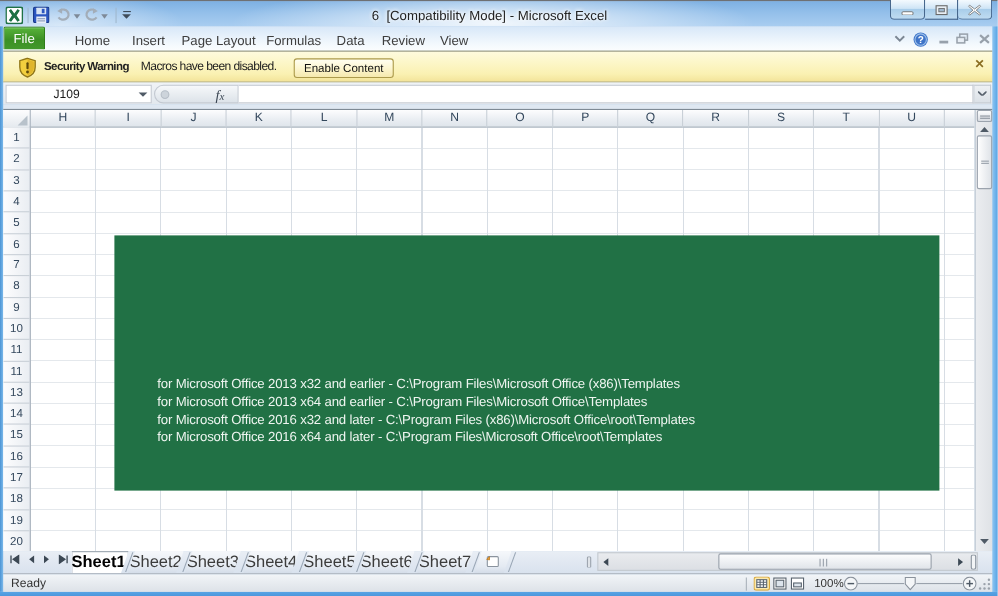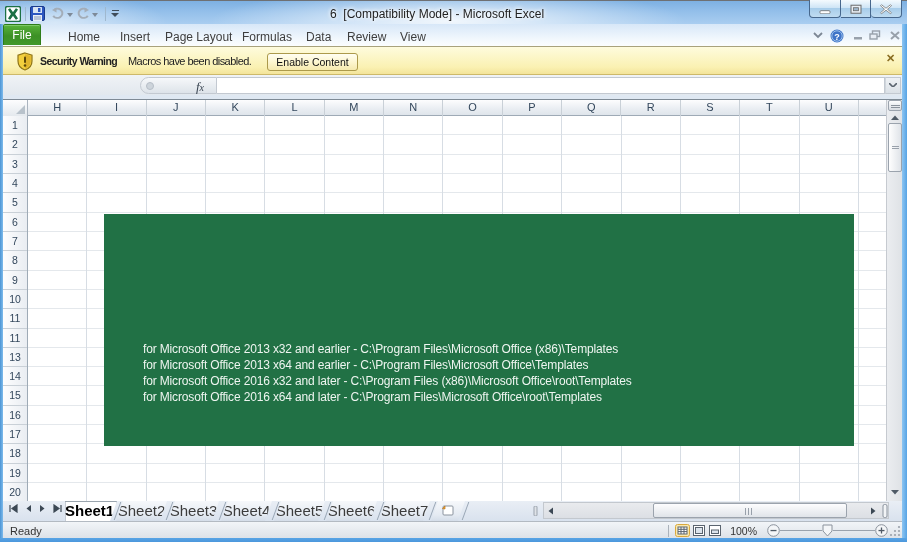--- a/index.html
+++ b/index.html
@@ -4,21 +4,21 @@
 html,body{width:907px;height:542px;overflow:hidden}
 body{position:relative;font-family:"Liberation Sans",sans-serif;background:#bcd4ec}
 .abs{position:absolute}
 
 #frame-top{left:0;top:0;width:907px;height:1px;background:#6e7073}
 #titlebar{left:0;top:1px;width:907px;height:23px;background:radial-gradient(ellipse 330px 46px at 448px 20px,rgba(255,255,255,0.85),rgba(255,255,255,0) 72%),radial-gradient(ellipse 150px 40px at 55px 22px,rgba(255,255,255,0.55),rgba(255,255,255,0) 75%),linear-gradient(#7db0e2,#93bfea 45%,#a9cdf0)}
 #tabrow{left:3px;top:24px;width:899px;height:22px;background:linear-gradient(#d7e7f8,#f2f8fd 70%,#fbfdfe)}
 #brd-l{left:0;top:24px;width:3px;height:514px;background:linear-gradient(to right,#4c94d4,#7ebbec)}
 #brd-r{left:902px;top:24px;width:5px;height:514px;background:linear-gradient(to right,#8ec6f2,#57a3e4)}
 #brd-b{left:0;top:538px;width:907px;height:4px;background:linear-gradient(#58a4e5,#4c97dc)}
-.title-text{left:330px;top:7px;width:230px;font-size:12px;color:#222;white-space:nowrap;text-shadow:0 0 4px #fff,0 0 4px #fff}
+.title-text{left:330px;top:7px;width:230px;text-align:center;font-size:12px;color:#222;white-space:nowrap;text-shadow:0 0 4px #fff,0 0 4px #fff}
 
 #winbtns{left:809px;top:0;width:93px;height:18px;display:flex}
 .wbtn{flex:1;border:1px solid #47678c;border-top:none;background:linear-gradient(#f4fafe,#cfe5f6 45%,#a8cdea 50%,#c0dcf1);position:relative}
 .wbtn+.wbtn{border-left:none}
 .wbtn:first-child{border-radius:0 0 4px 4px}
 .wbtn:last-child{border-radius:0 0 4px 4px}
 .wbtn svg{position:absolute;left:50%;top:50%;transform:translate(-50%,-48%)}
 
 #qat{left:5px;top:5px;height:17px;display:flex;align-items:center}
 .qsep{width:1px;height:14px;background:#9fb8ce;margin:0 4px}
@@ -181,20 +181,24 @@
       <path d="M9 2.2 L14.8 4.1 V9 C14.8 12.9 12 15.6 9 16.7 Z" fill="#e0b52c"></path>
       <rect x="8" y="4.5" width="2" height="6.5" rx="1" fill="#5f4a08"></rect>
       <circle cx="9" cy="13.5" r="1.3" fill="#5f4a08"></circle>
     </svg>
   <div class="sw">Security Warning</div>
   <div class="mh">Macros have been disabled.</div>
   <div id="ecbtn">Enable Content</div>
   <div id="mbx">✕</div>
 </div>
 <div class="abs" id="fbar">
+  <div id="namebox">
+      <div class="nm">J109</div>
+      <div class="dd"></div>
+    </div>
   <div id="fxpill">
       <div class="dot"></div>
       <div class="fx">f<span style="font-size:10px">x</span></div>
     </div>
   <div id="ffield"></div>
   <div id="fdd">
       <svg class="ch" width="8" height="5">
         <path d="M0 0 L4 4 L8 0" fill="none" stroke="#5a646f" stroke-width="1.6"></path>
       </svg>
     </div>
@@ -331,21 +335,21 @@
           <rect x="1.5" y="1.5" width="11" height="10" fill="#fff"></rect>
           <rect x="3.5" y="3.5" width="7" height="6" fill="#dce4ec"></rect>
         </g>
       </svg>
     <svg width="14" height="13" style="margin-right:8px">
         <g stroke="#5a646f" stroke-width="1">
           <rect x="1.5" y="1.5" width="11" height="10" fill="#fff"></rect>
           <rect x="3.5" y="6" width="7" height="3.5" fill="#dce4ec"></rect>
         </g>
       </svg>
-    <div style="font-size:10.5px;color:#333;margin-right:10px">100%</div>
+    <div style="font-size:10.5px;color:#333;">100%</div>
     <svg width="13" height="13" style="margin-right:0">
         <circle cx="6.5" cy="6.5" r="5.8" fill="#f4f6f8" stroke="#8a929c"></circle>
         <rect x="3.5" y="5.9" width="6" height="1.3" fill="#4f5a66"></rect>
       </svg>
     <div style="width:42px;height:1px;background:#9aa2ac"></div>
     <svg width="11" height="13">
         <path d="M1 1 H10 V7 L5.5 12 L1 7 Z" fill="#f4f6f8" stroke="#8a929c"></path>
       </svg>
     <div style="width:42px;height:1px;background:#9aa2ac"></div>
     <svg width="13" height="13">

